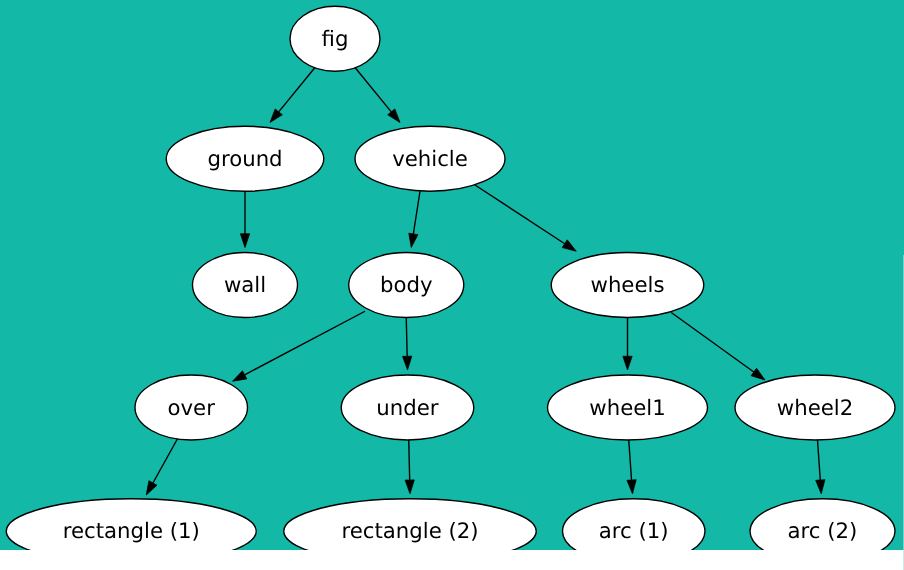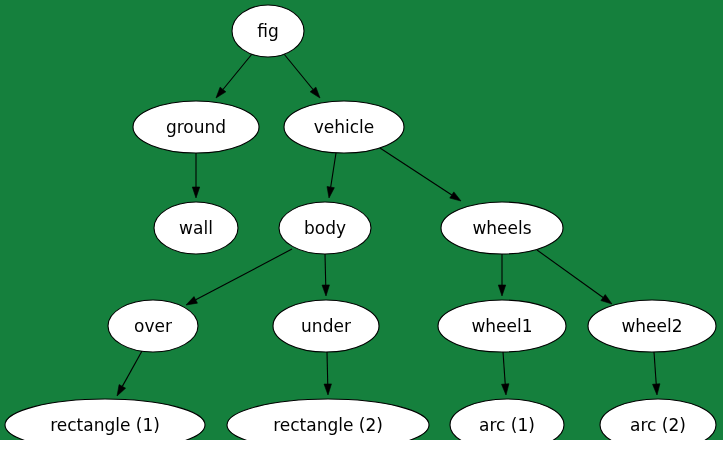--- a/index.html
+++ b/index.html
@@ -4,21 +4,21 @@
 <style>
   html, body {
     margin: 0;
     padding: 0;
     background: #ffffff;
   }
   #diagram-root {
     position: relative;
     width: 723px;
     height: 440px;
-    background: #15803d;
+    background: #14b8a6;
     overflow: hidden;
     font-family: "DejaVu Sans", sans-serif;
   }
   svg#graph-canvas {
     display: block;
     width: 723px;
     height: 456px;
   }
   .node-ellipse {
     fill: #ffffff;

